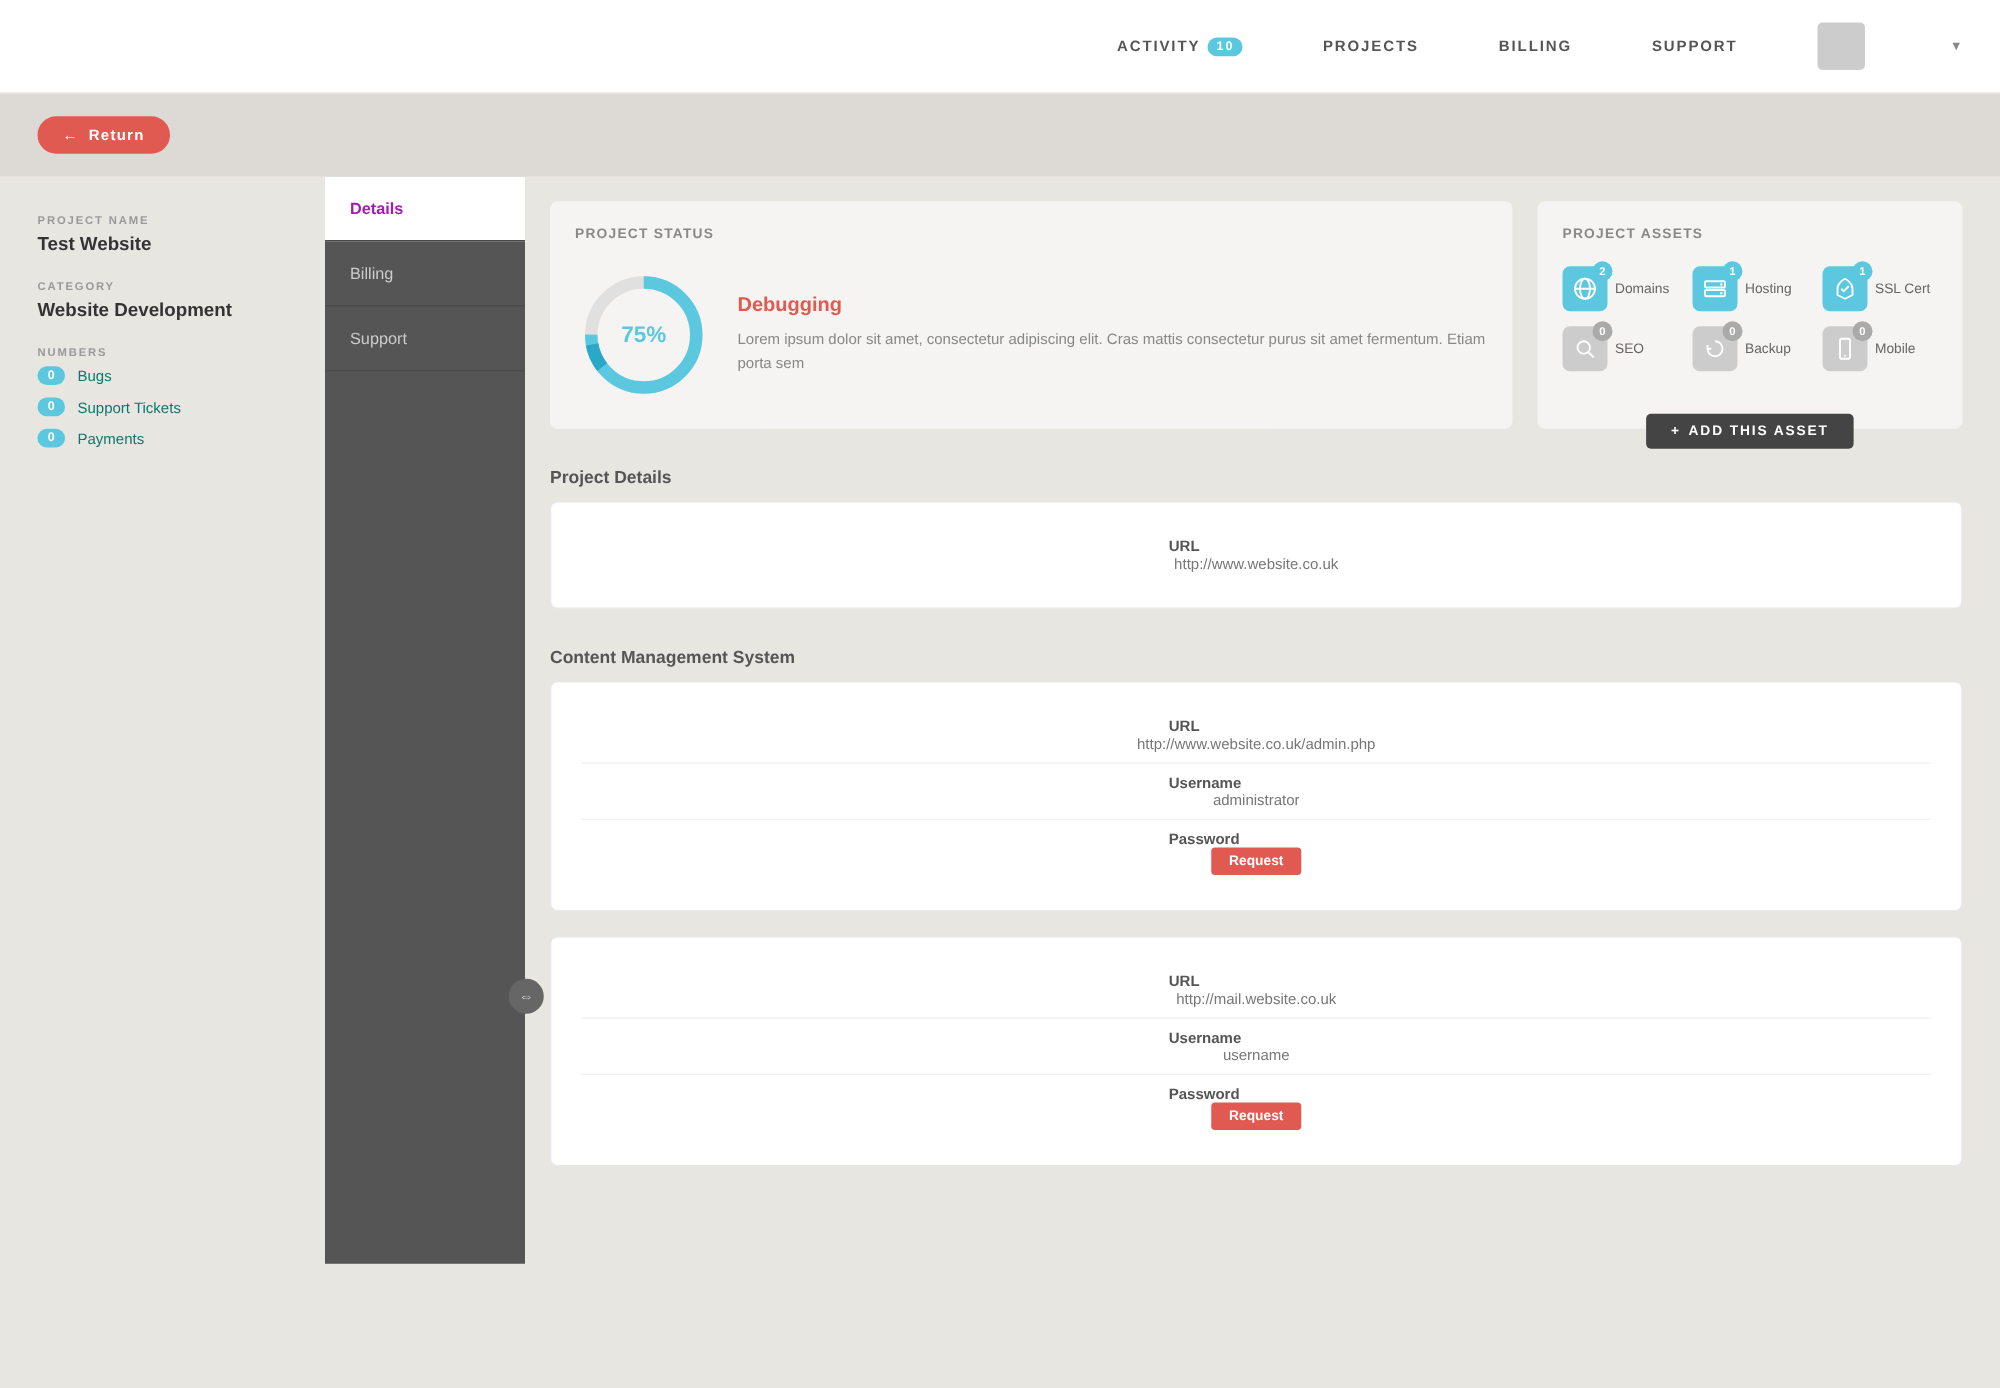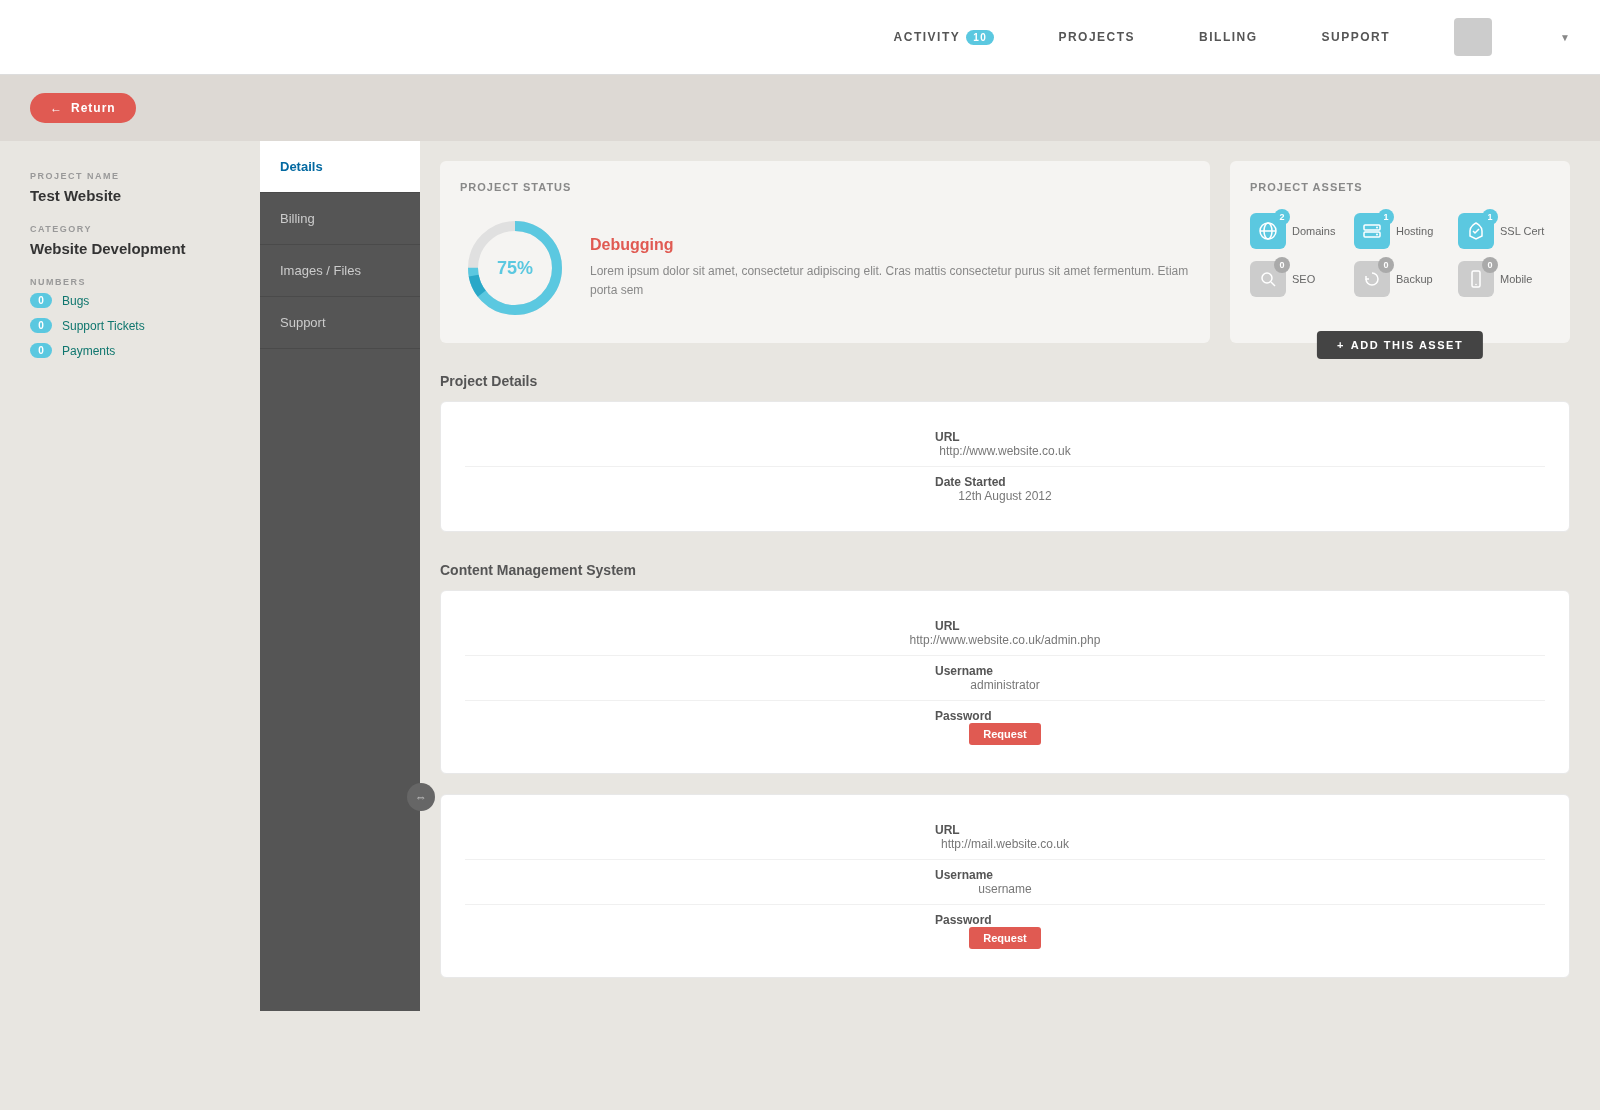--- a/index.html
+++ b/index.html
@@ -146,21 +146,21 @@
     .center-nav-item {
       padding: 18px 20px;
       color: #ccc;
       font-size: 13px;
       font-weight: 500;
       cursor: pointer;
       border-bottom: 1px solid #4a4a4a;
     }
     .center-nav-item.active {
       background: #fff;
-      color: #0369a1;
+      color: #a21caf;
       font-weight: 700;
     }
     .expand-btn {
       position: absolute;
       bottom: 200px;
       right: -15px;
       background: #666;
       color: #ccc;
       width: 28px;
       height: 28px;
@@ -401,21 +401,20 @@
       <div class="number-row">
         <span class="number-badge">0</span>
         <span class="number-label">Payments</span>
       </div>
     </div>
   </div>
 
   <div class="center-nav">
     <div class="center-nav-item active">Details</div>
     <div class="center-nav-item">Billing</div>
-    <div class="center-nav-item">Images / Files</div>
     <div class="center-nav-item">Support</div>
     <div class="expand-btn">⇔</div>
   </div>
 
   <div class="main-content">
 
     <div class="top-panels">
 
       <div class="project-status-panel">
         <div class="panel-title">Project Status</div>
@@ -517,24 +516,20 @@
         </button>
       </div>
     </div>
 
     <div class="section-title">Project Details</div>
     <div class="details-card">
       <div class="detail-row">
         <span class="detail-key">URL</span>
         <span class="detail-value">http://www.website.co.uk</span>
       </div>
-      <div class="detail-row">
-        <span class="detail-key">Date Started</span>
-        <span class="detail-value">12th August 2012</span>
-      </div>
     </div>
 
     <div class="section-title">Content Management System</div>
     <div class="details-card">
       <div class="detail-row">
         <span class="detail-key">URL</span>
         <span class="detail-value">http://www.website.co.uk/admin.php</span>
       </div>
       <div class="detail-row">
         <span class="detail-key">Username</span>

